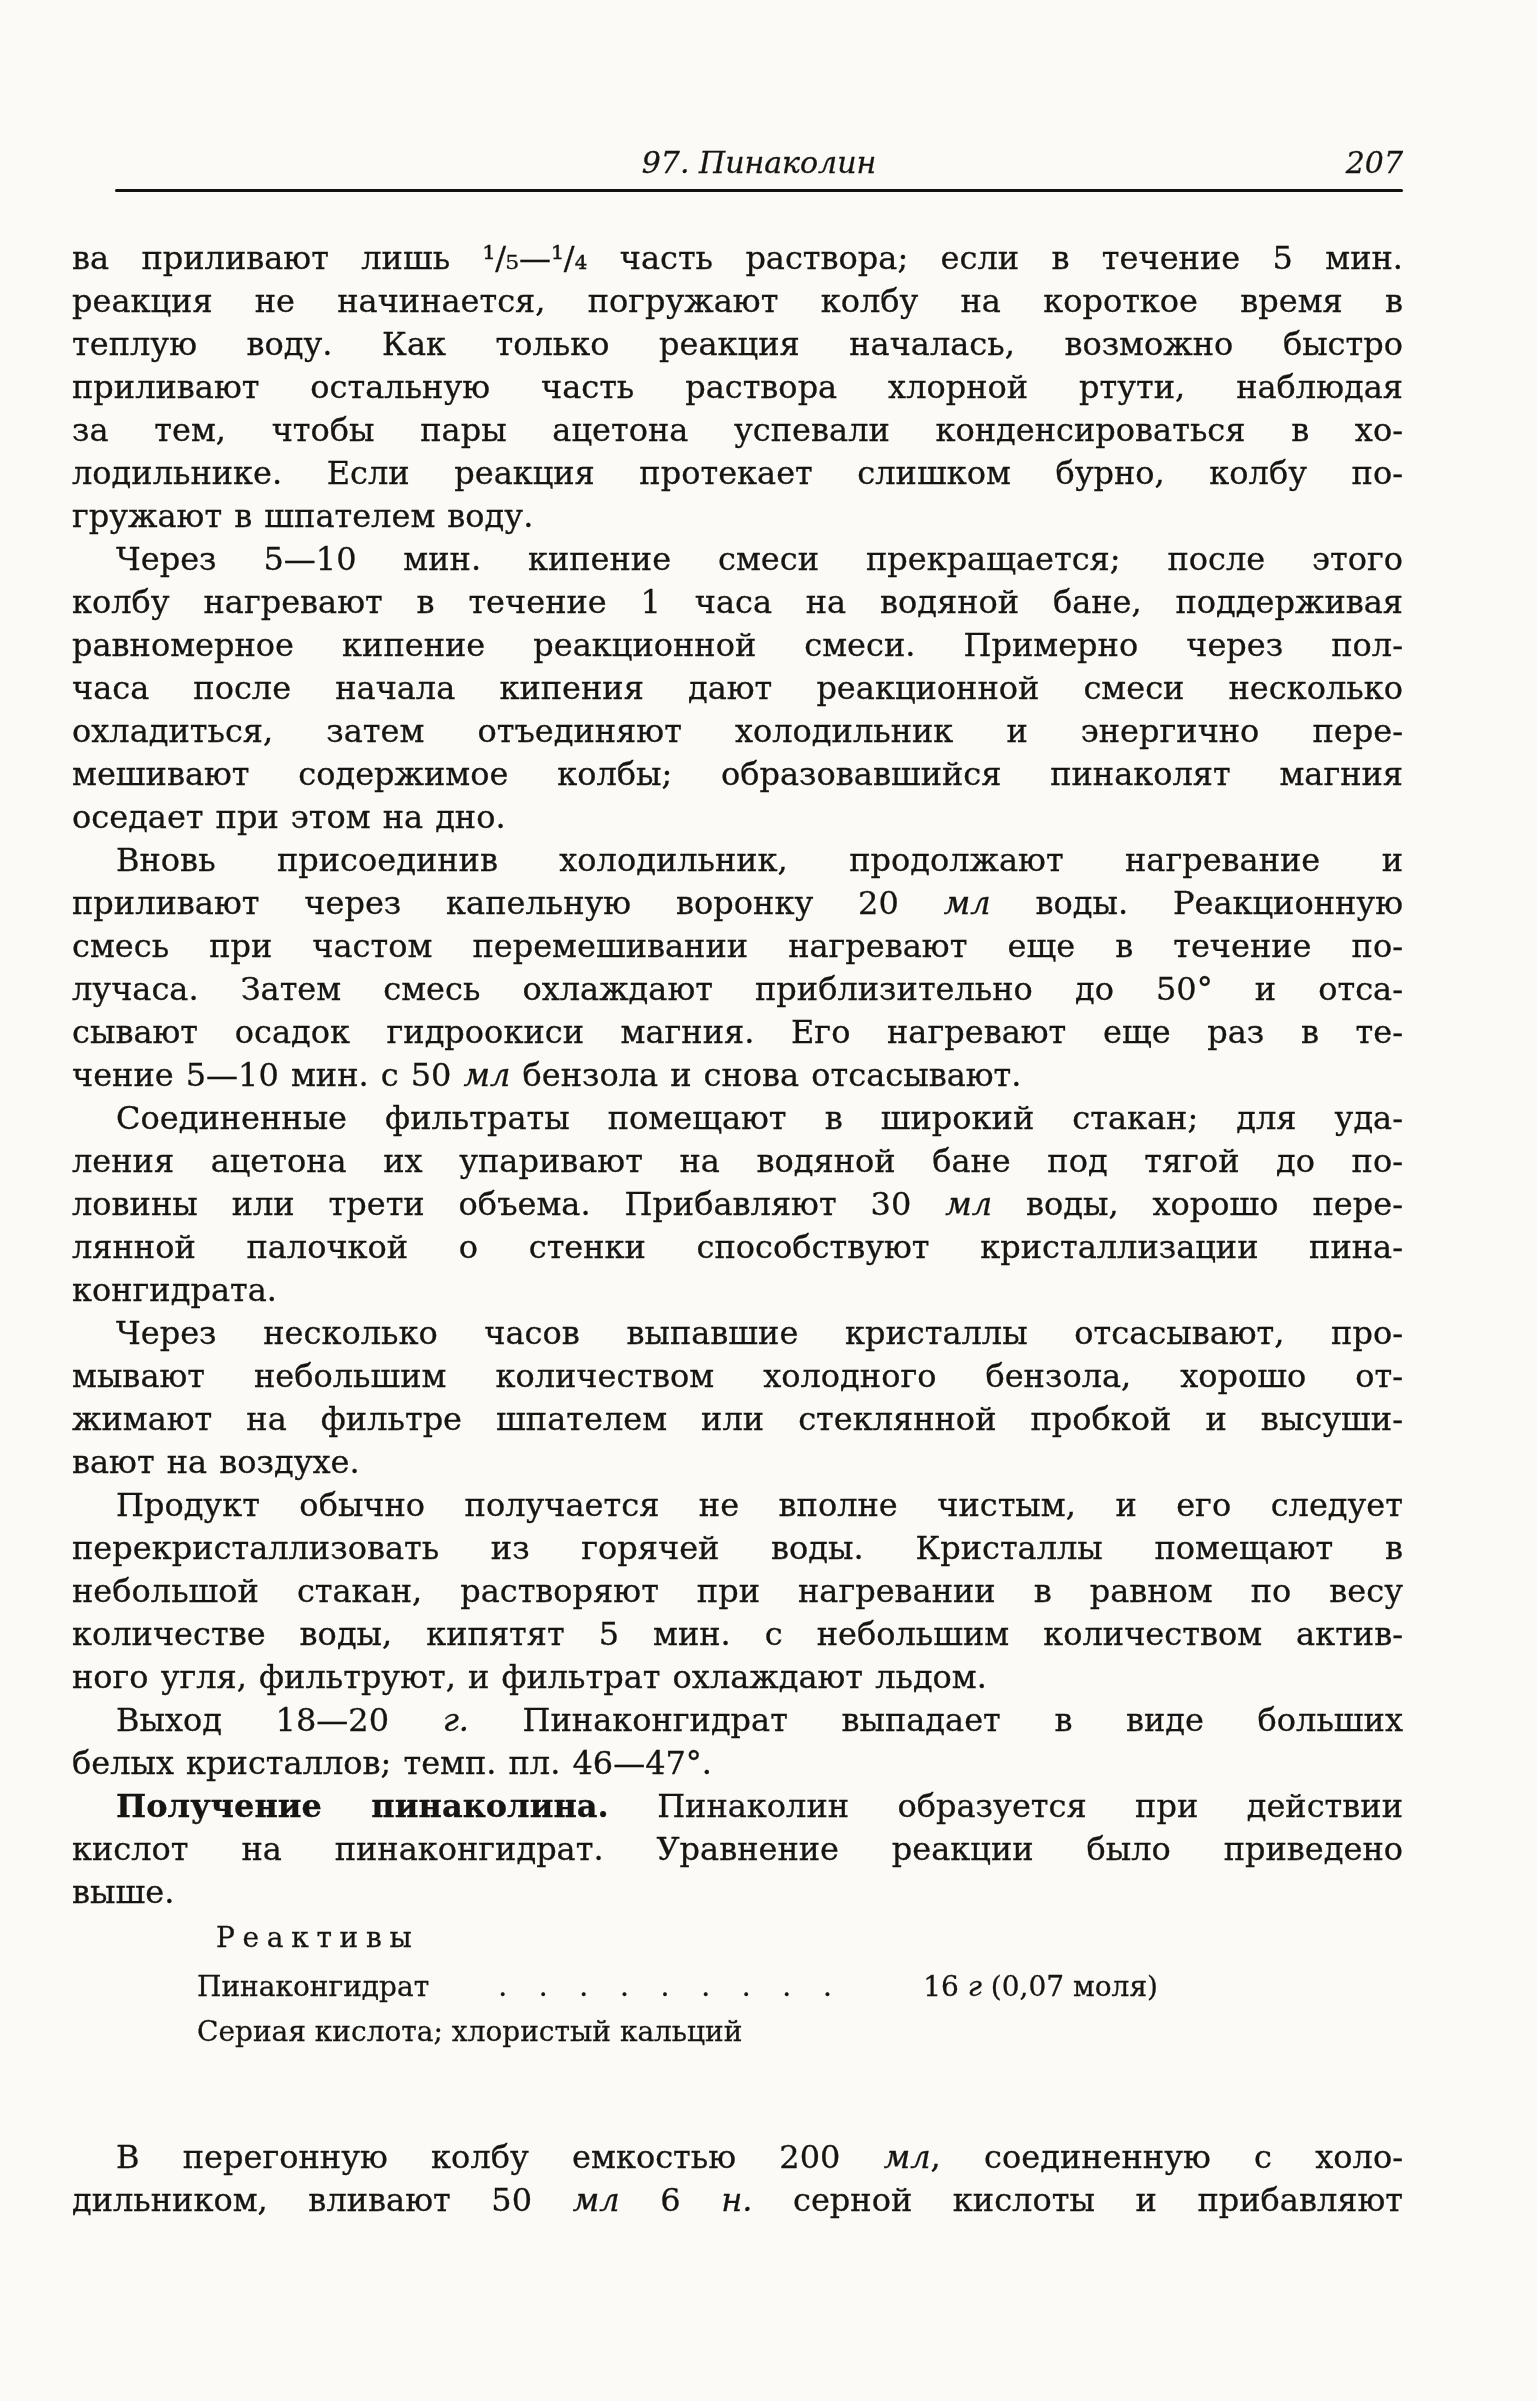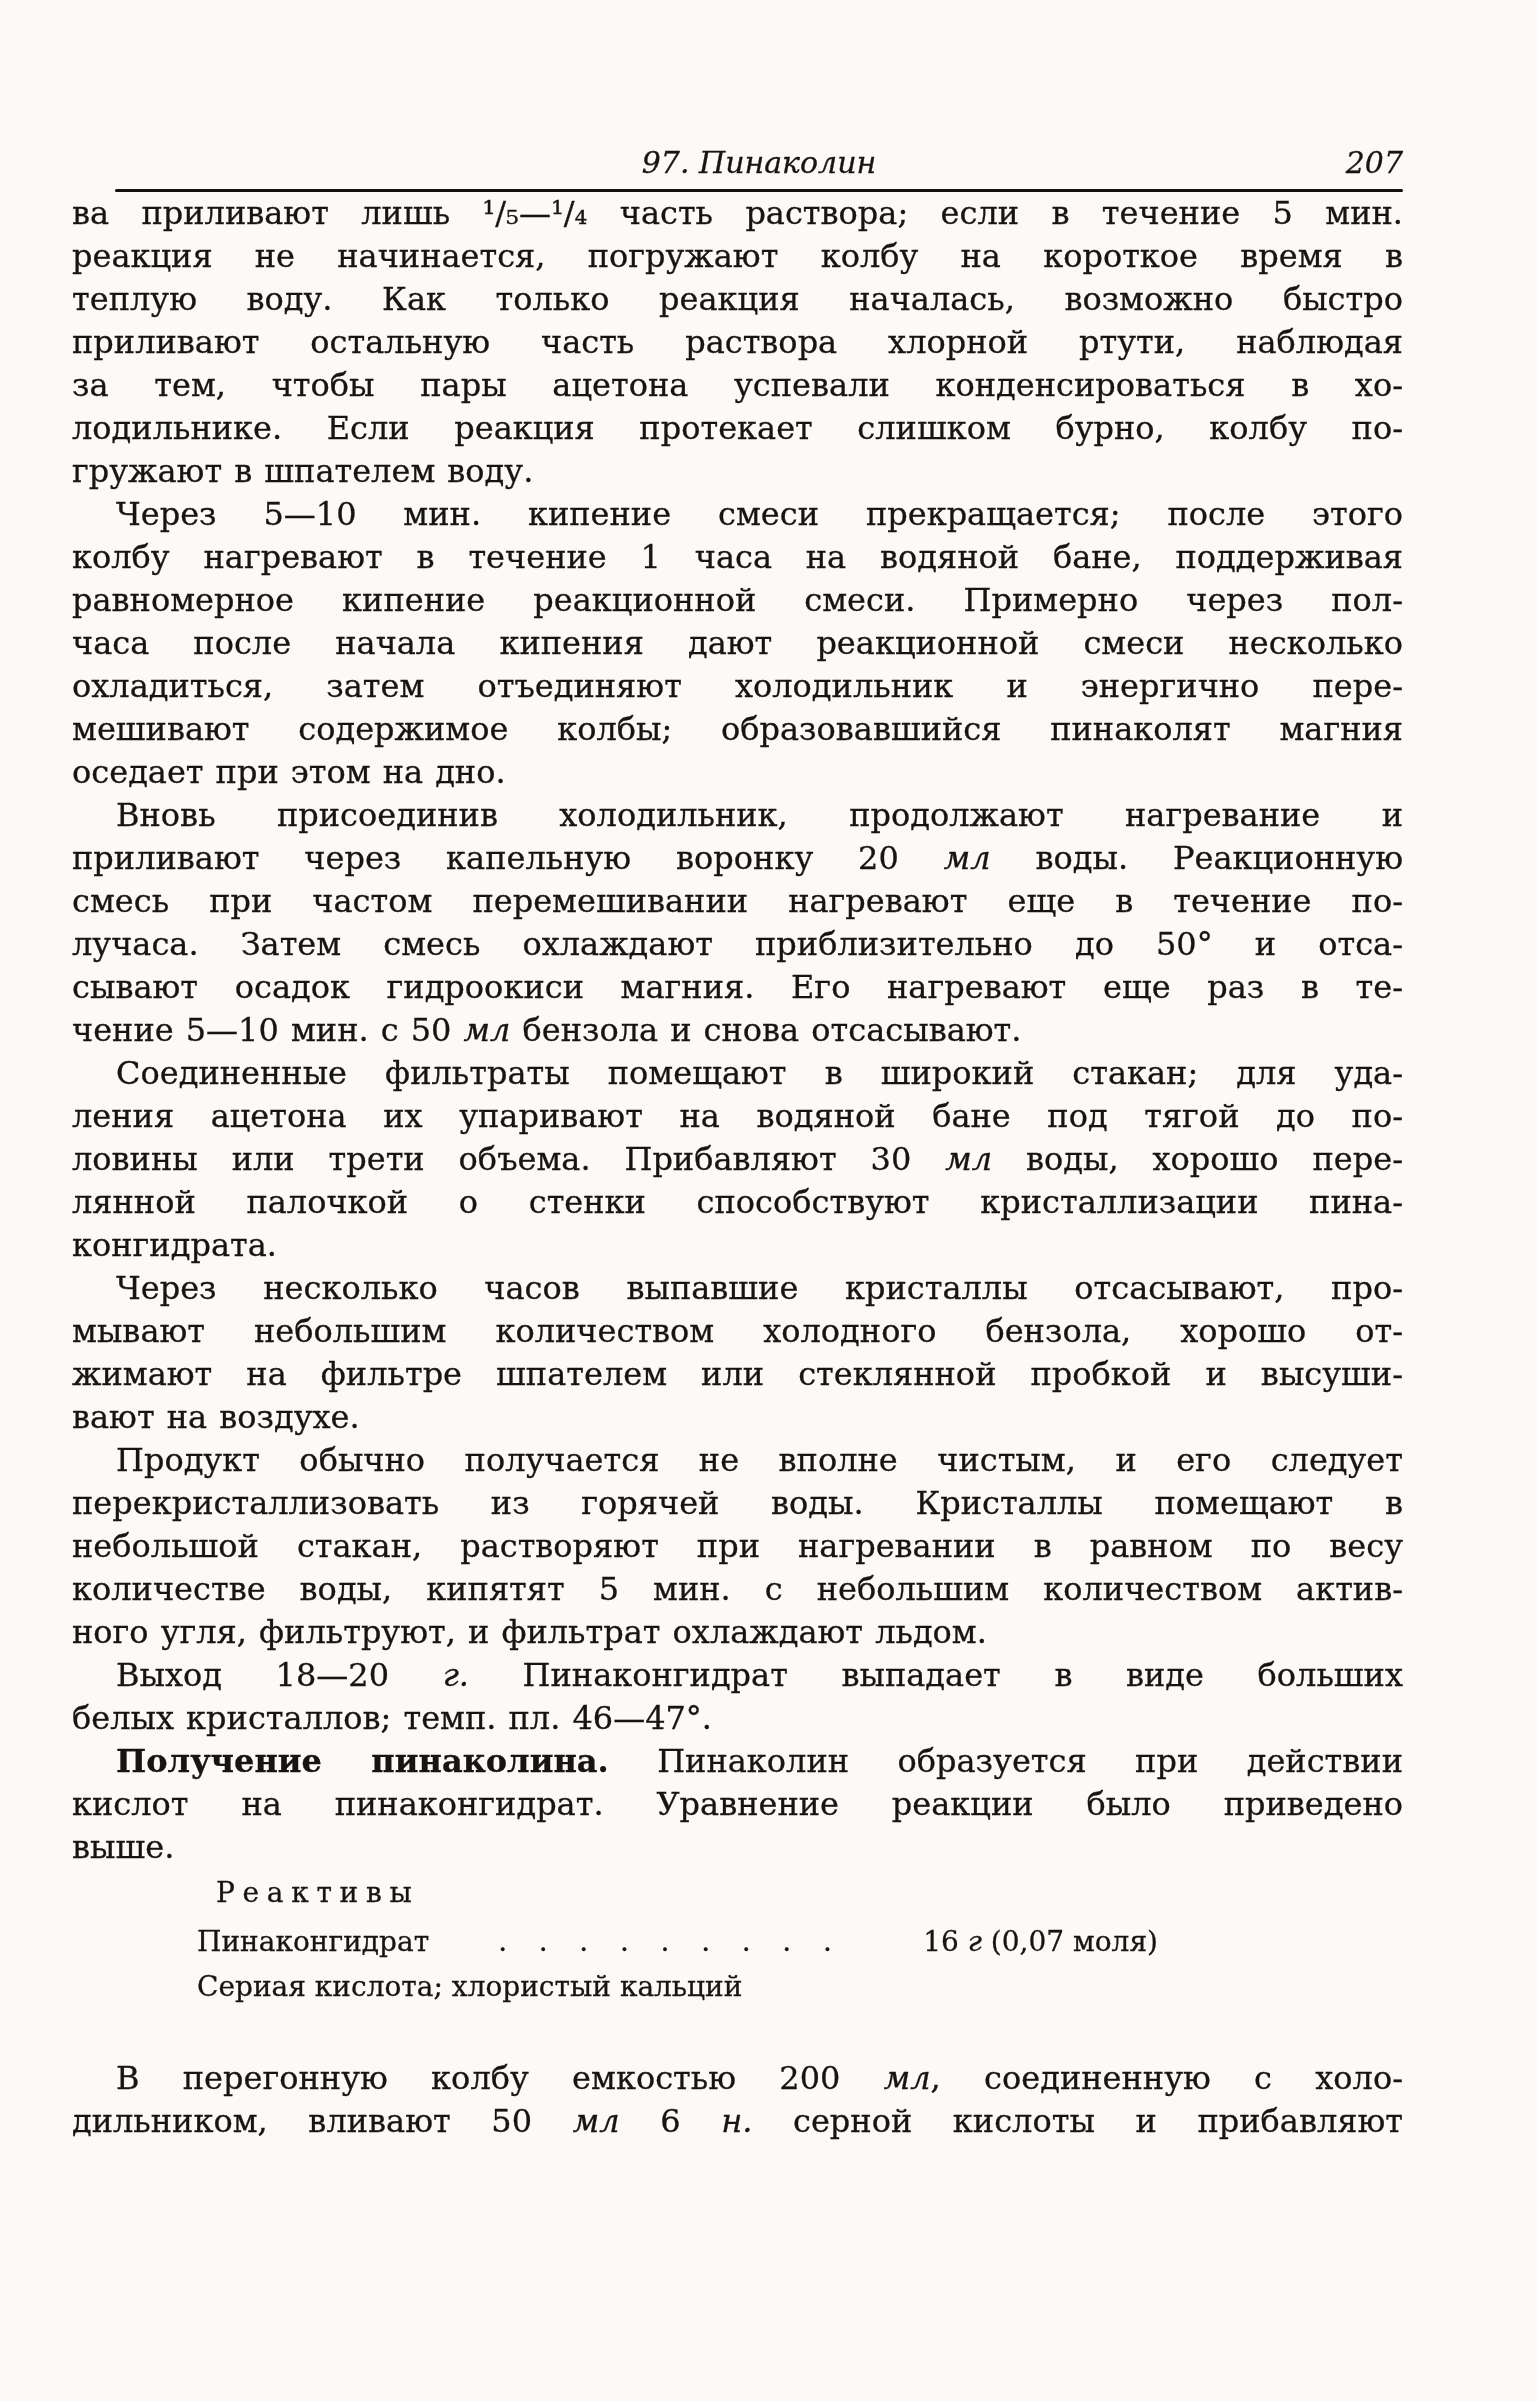--- a/index.html
+++ b/index.html
@@ -12,34 +12,34 @@
     overflow:hidden;
   }
   .page{box-sizing:border-box;width:1537px;height:1834px;padding:144px 134px 0 72px;}
   .running-head{position:relative;height:38px;margin-left:43px;width:1288px;}
   .chapter-title{
     position:absolute;left:0;right:0;top:0;
     text-align:center;font-style:italic;font-size:30px;line-height:37px;
   }
   .page-number{position:absolute;right:0;top:0;font-style:italic;font-size:30px;line-height:37px;}
   .rule{margin:6.7px 0 0 43px;width:1288px;height:3.8px;background:#141210;border-radius:1.9px;}
-  .bodytext{width:1331px;font-size:32px;line-height:43px;}
+  .bodytext{margin-top:45px;width:1331px;font-size:32px;line-height:43px;}
   .bl{text-align:justify;text-align-last:justify;word-spacing:1.9px;}
   .bl.last{text-align-last:left;}
   .bl.ind{text-indent:44px;}
   .reagents{margin-top:1.9px;}
   .reagents-heading{margin-left:144px;font-size:28px;line-height:44px;letter-spacing:7.7px;}
   .reagent-rows{margin-left:125px;margin-top:3.8px;font-size:28px;line-height:45px;}
   .reagent-row1{display:flex;width:961px;align-items:baseline;gap:44px;}
   .reagent-name{white-space:nowrap;}
   .reagent-leader{
     flex:1;overflow:hidden;white-space:nowrap;
     margin:0 13.4px 0 25px;word-spacing:19px;letter-spacing:1.9px;
   }
-  .closing{margin-top:48px;width:1331px;font-size:32px;line-height:43px;}
+  .closing{margin-top:82px;width:1331px;font-size:32px;line-height:43px;}
   i{font-style:italic;}
   b{font-weight:bold;}
 </style>
 </head>
 <body>
 
 <div class="page">
 
   <div class="running-head">
     <div class="chapter-title">97. Пинаколин</div>

